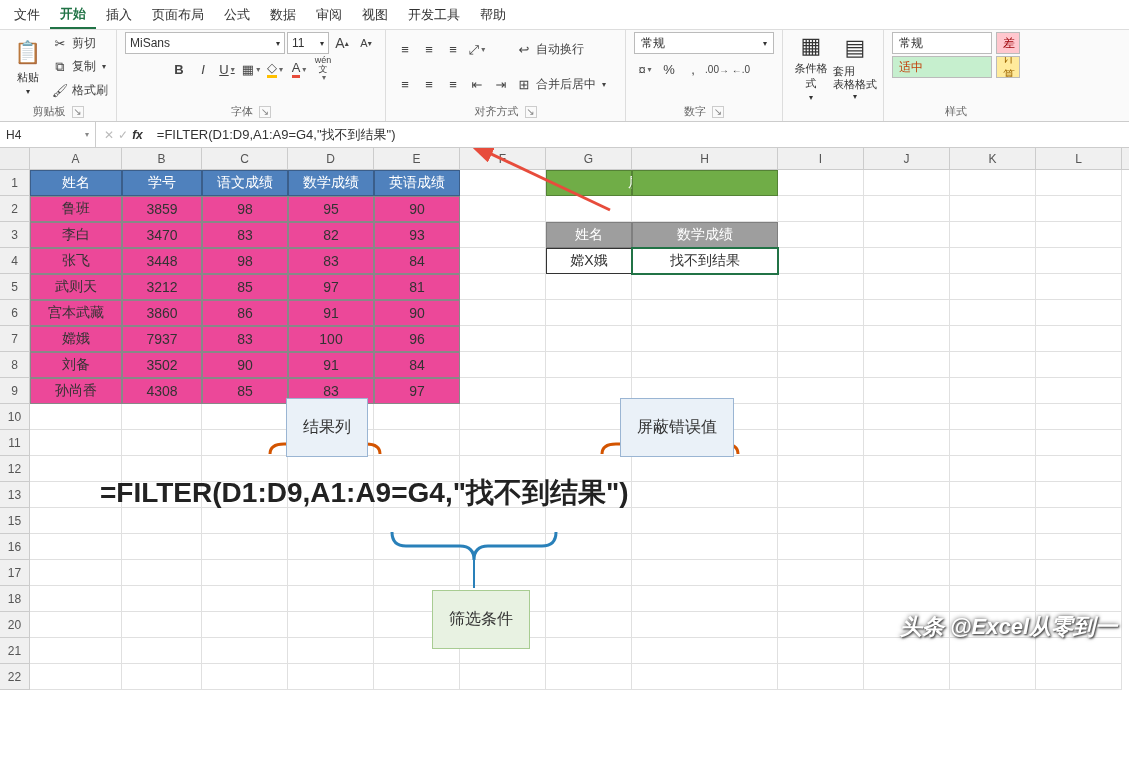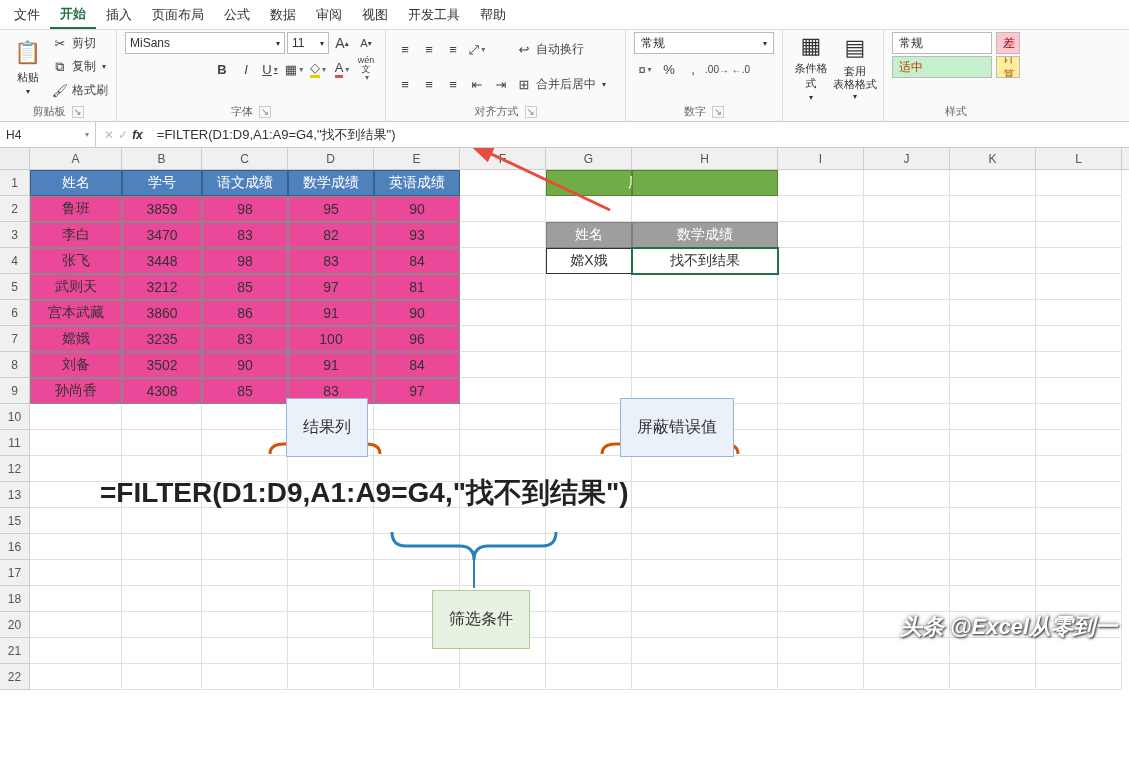--- a/index.html
+++ b/index.html
@@ -95,21 +95,21 @@
           </div>
       </div>
     </div>
     <div class="group-label">
         <span>剪贴板</span>
         <span class="dlg">↘</span>
       </div>
   </div>
 
   <div class="group" style="min-width:260px">
-    <div class="group-body" style="flex-direction:column;gap:4px;align-items:flex-end">
+    <div class="group-body" style="flex-direction:column;gap:4px;align-items:center">
       <div class="btnrow">
         <div class="font-combo" style="width:160px;justify-content:space-between">
             <span>MiSans</span>
             <span style="font-size:8px">▾</span>
           </div>
         <div class="font-combo" style="width:42px;justify-content:space-between">
             <span>11</span>
             <span style="font-size:8px">▾</span>
           </div>
         <div class="b" style="font-size:14px">A<sup style="font-size:8px">▴</sup></div>
@@ -197,21 +197,21 @@
 
   <div class="group">
     <div class="group-body">
       <div class="big-btn">
         <span class="ic">▦</span>
         <span style="text-align:center">条件格式</span>
           <span style="font-size:8px">▾</span>
       </div>
       <div class="big-btn">
         <span class="ic">▤</span>
-        <span style="white-space:pre;text-align:center;line-height:1.1">套用
+        <span style="white-space:pre;line-height:1.1">套用
 表格格式</span>
           <span style="font-size:8px">▾</span>
       </div>
     </div>
     <div class="group-label">&nbsp;</div>
   </div>
 
   <div class="group" style="border-right:none">
     <div class="group-body">
       <div class="cell-styles">
@@ -347,21 +347,21 @@
         <div class="cell colG"></div>
         <div class="cell colH"></div>
         <div class="cell colI"></div>
         <div class="cell colJ"></div>
         <div class="cell colK"></div>
         <div class="cell colL"></div>
       </div>
       <div class="sheet-row">
         <div class="rh">7</div>
         <div class="cell colA tblcell">嫦娥</div>
-        <div class="cell colB tblcell">3235</div>
+        <div class="cell colB tblcell">7937</div>
         <div class="cell colC tblcell">83</div>
         <div class="cell colD tblcell">100</div>
         <div class="cell colE tblcell">96</div>
         <div class="cell colF"></div>
         <div class="cell colG"></div>
         <div class="cell colH"></div>
         <div class="cell colI"></div>
         <div class="cell colJ"></div>
         <div class="cell colK"></div>
         <div class="cell colL"></div>

